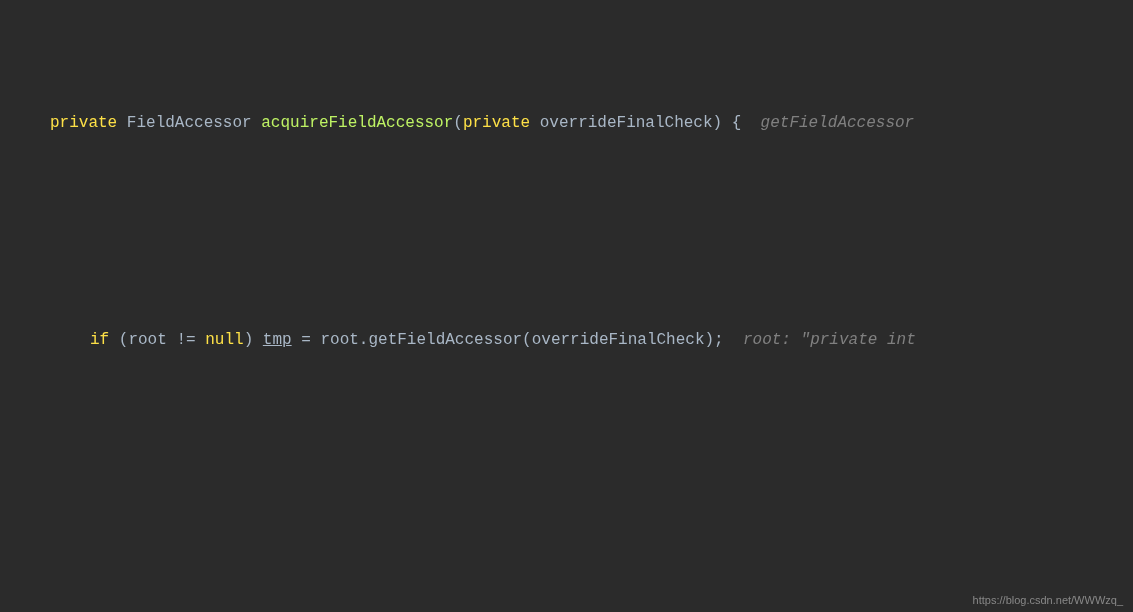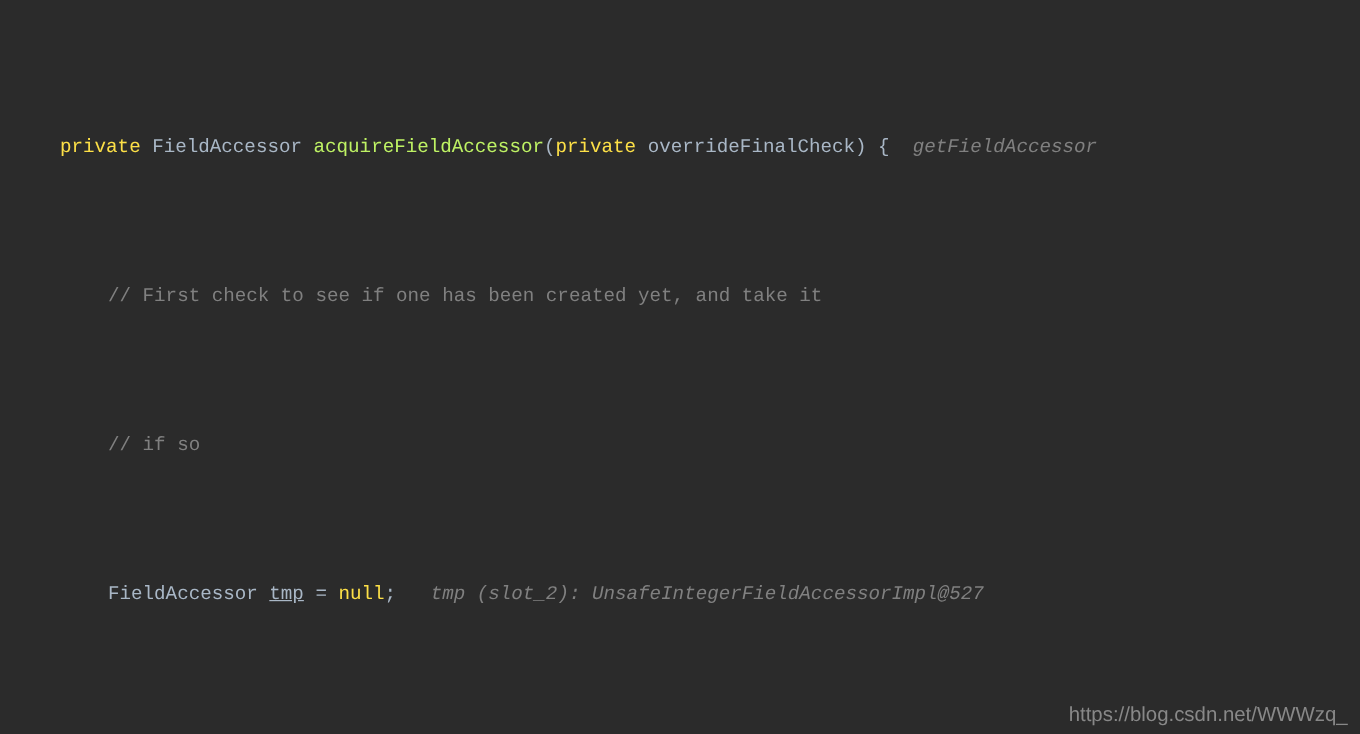--- a/index.html
+++ b/index.html
@@ -34,45 +34,36 @@
     .type { color: #a9b7c6; }
     .method-name { color: #bef264; }
     .comment { color: #808080; }
     .hint { color: #808080; font-style: italic; }
     .underline { text-decoration: underline; }
     .watermark {
       position: absolute;
       bottom: 6px;
       right: 10px;
       color: #888;
-      font-size: 17px;
+      font-size: 11px;
       font-family: Arial, sans-serif;
     }
     .method-call { color: #a9b7c6; }
   </style>
 </head>
 <body>
 
 <div class="editor">
 
   <div class="line">
     <span><span class="keyword">private</span> <span class="type">FieldAccessor</span> <span class="method-name">acquireFieldAccessor</span><span>(</span><span class="keyword">private</span> <span>overrideFinalCheck) {</span>  <span class="hint">getFieldAccessor</span></span>
   </div>
 
-  <div class="line indent-1">
-    <span class="comment">// First check to see if one has been created yet, and take it</span>
-  </div>
 
-  <div class="line indent-1">
-    <span class="comment">// if so</span>
-  </div>
 
-  <div class="line indent-1">
-    <span><span class="type">FieldAccessor </span><span class="underline">tmp</span><span> = </span><span class="keyword">null</span><span>;</span>   <span class="hint">tmp (slot_2): UnsafeIntegerFieldAccessorImpl@527</span></span>
-  </div>
 
   <div class="line indent-1">
     <span><span class="keyword">if</span><span> (root != </span><span class="keyword">null</span><span>) </span><span class="underline">tmp</span><span> = root.</span><span class="method-call">getFieldAccessor</span><span>(overrideFinalCheck);</span>  <span class="hint">root: "private int</span></span>
   </div>
 
   
 
   
 
   

